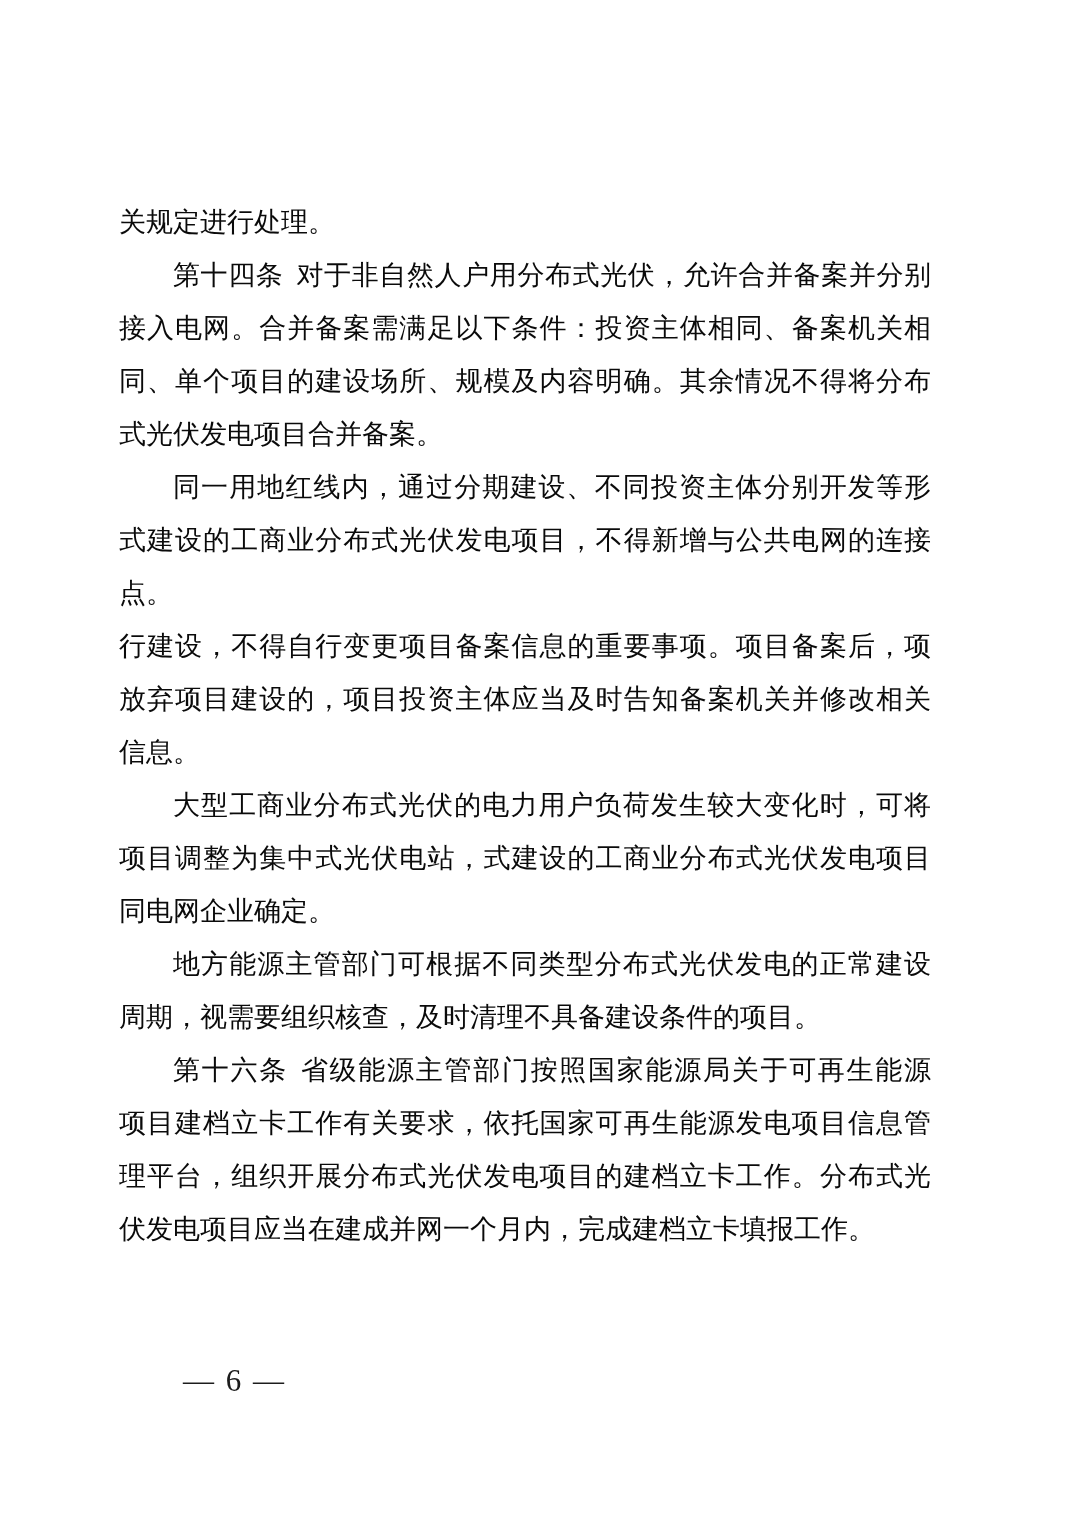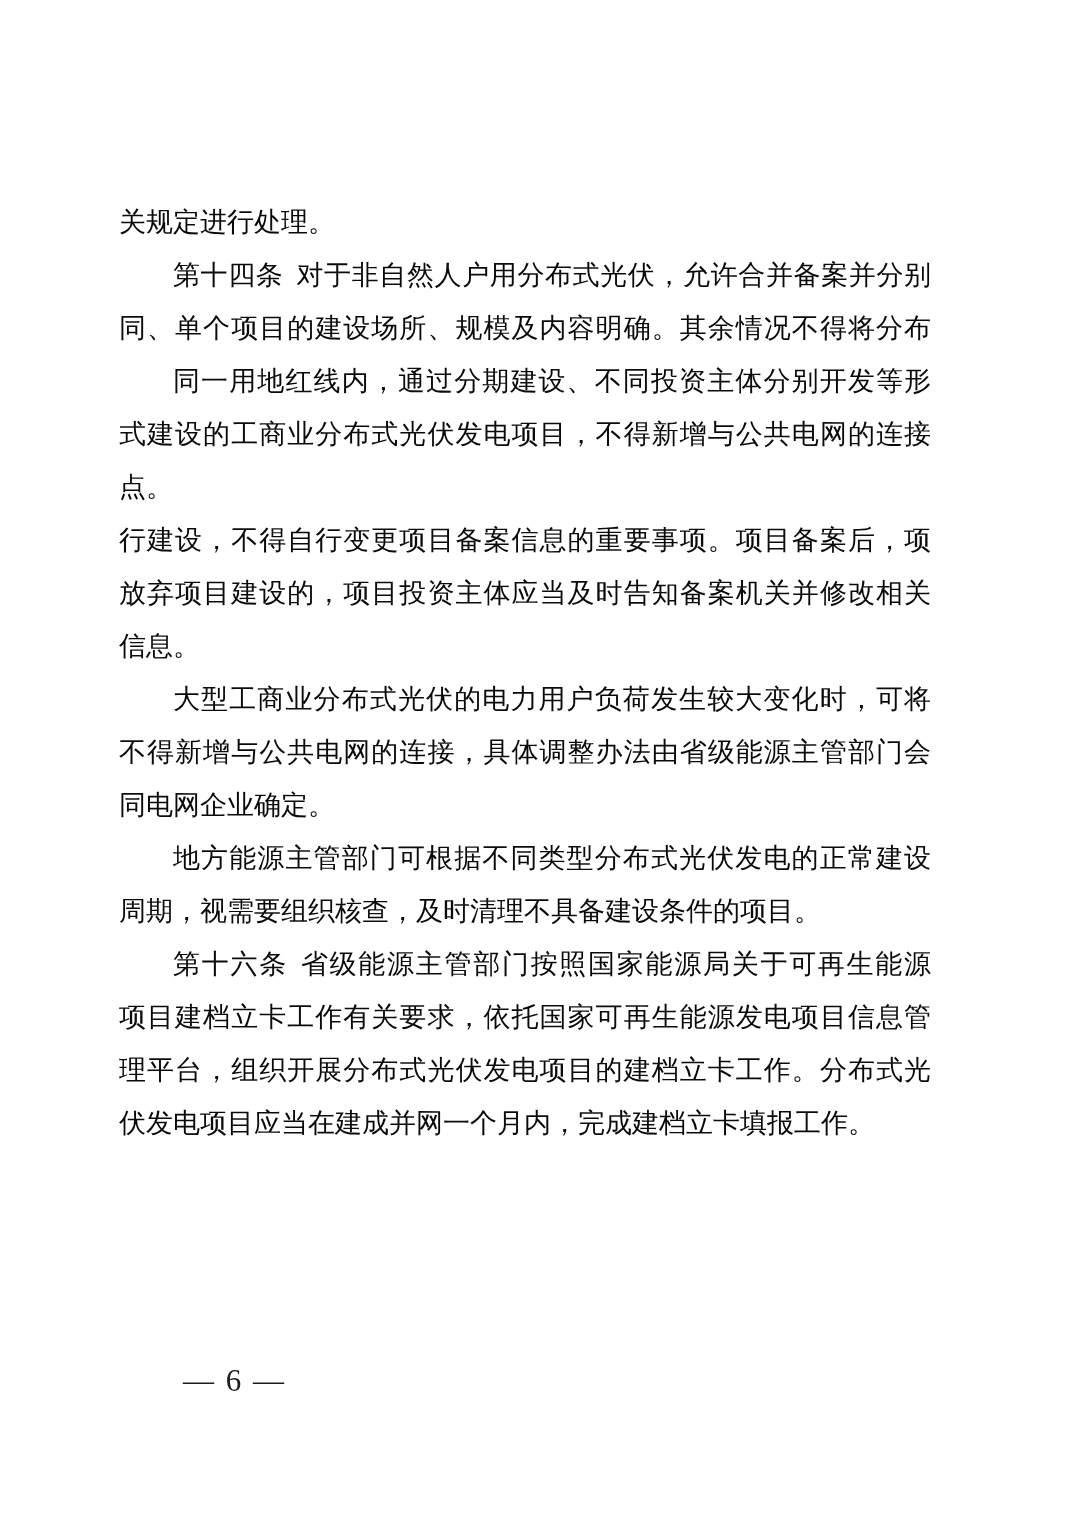--- a/index.html
+++ b/index.html
@@ -51,29 +51,31 @@
     letter-spacing: 2px;
   }
 </style>
 </head>
 <body>
 
 <div class="page">
   <div class="doc-body" id="doc-body">
       <div class="doc-line">关规定进行处理。</div>
       <div class="doc-line indent justify"><span class="article-number">第十四条</span><span>对于非自然人户用分布式光伏，允许合并备案并分别</span></div>
+      <div class="doc-line justify">接入电网。合并备案需满足以下条件：投资主体相同、备案机关相</div>
       <div class="doc-line justify">同、单个项目的建设场所、规模及内容明确。其余情况不得将分布</div>
+      <div class="doc-line">式光伏发电项目合并备案。</div>
       <div class="doc-line indent justify">同一用地红线内，通过分期建设、不同投资主体分别开发等形</div>
       <div class="doc-line justify">式建设的工商业分布式光伏发电项目，不得新增与公共电网的连接</div>
       <div class="doc-line">点。</div>
       <div class="doc-line justify">行建设，不得自行变更项目备案信息的重要事项。项目备案后，项</div>
       <div class="doc-line justify">放弃项目建设的，项目投资主体应当及时告知备案机关并修改相关</div>
       <div class="doc-line">信息。</div>
       <div class="doc-line indent justify">大型工商业分布式光伏的电力用户负荷发生较大变化时，可将</div>
-      <div class="doc-line justify">不得新增与公共电网的连接，具体调整办法由省级能源主管部门会</div>
+      <div class="doc-line justify">项目调整为集中式光伏电站，式建设的工商业分布式光伏发电项目</div>
       <div class="doc-line">同电网企业确定。</div>
       <div class="doc-line indent justify">地方能源主管部门可根据不同类型分布式光伏发电的正常建设</div>
       <div class="doc-line">周期，视需要组织核查，及时清理不具备建设条件的项目。</div>
       <div class="doc-line indent justify"><span class="article-number">第十六条</span><span>省级能源主管部门按照国家能源局关于可再生能源</span></div>
       <div class="doc-line justify">项目建档立卡工作有关要求，依托国家可再生能源发电项目信息管</div>
       <div class="doc-line justify">理平台，组织开展分布式光伏发电项目的建档立卡工作。分布式光</div>
       <div class="doc-line">伏发电项目应当在建成并网一个月内，完成建档立卡填报工作。</div>
     </div>
   <div class="page-footer">— 6 —</div>
 </div>

